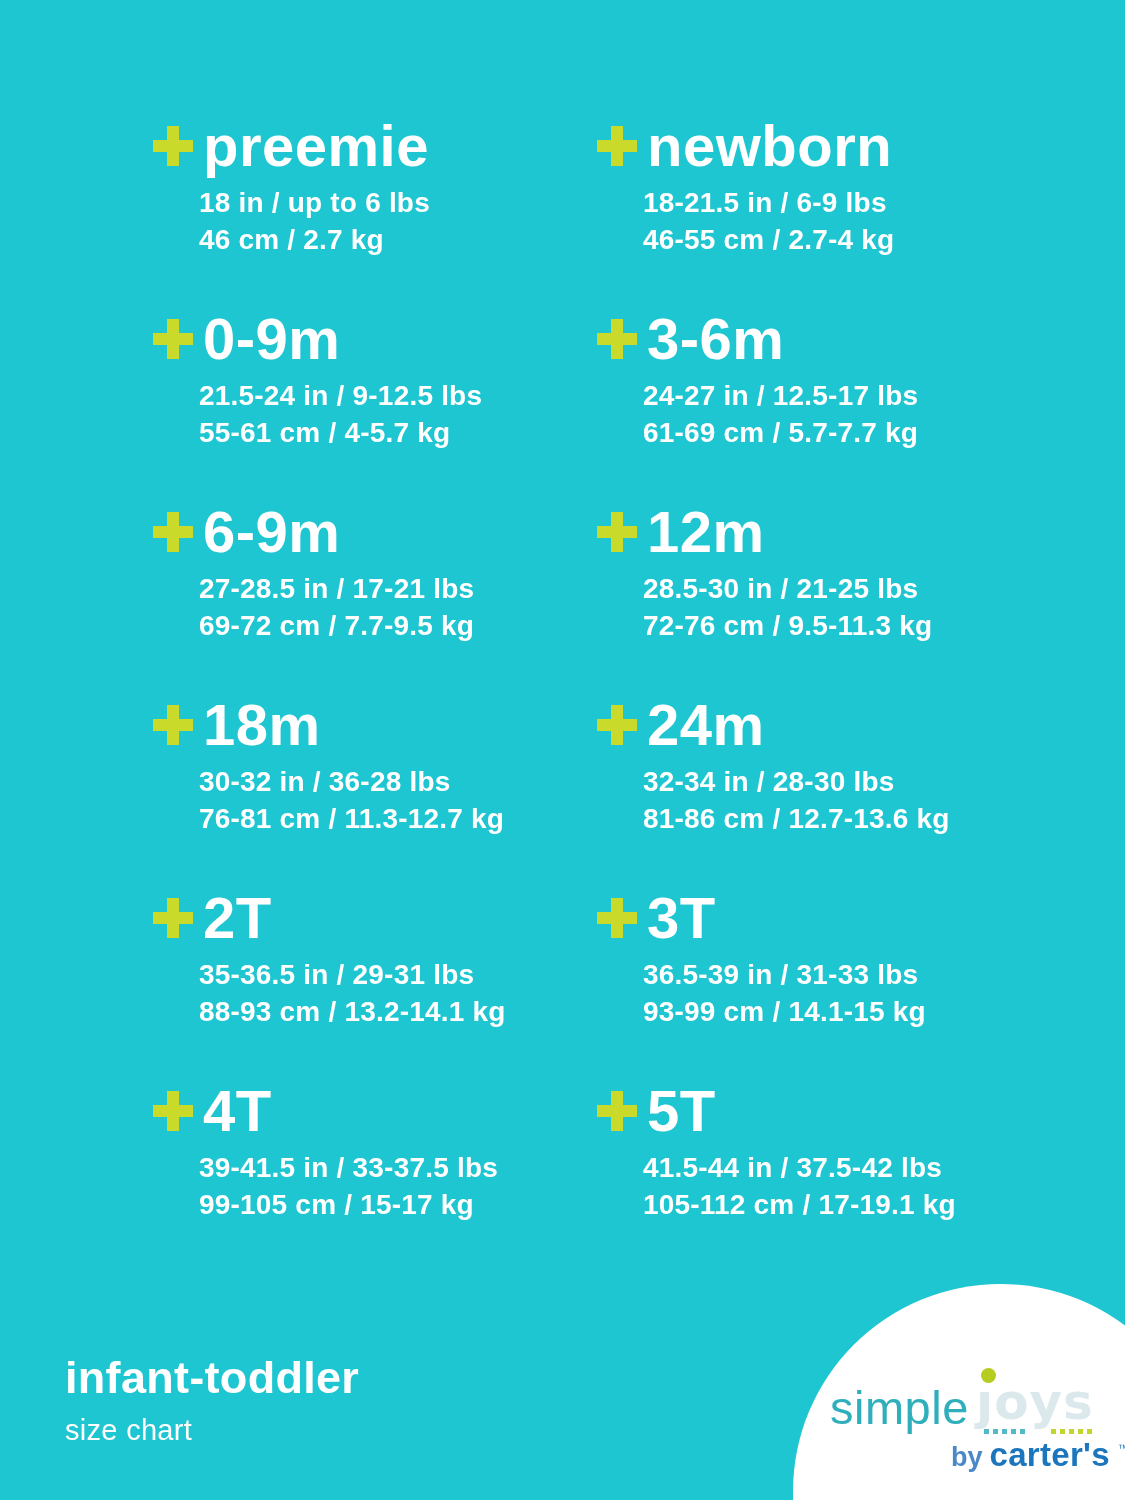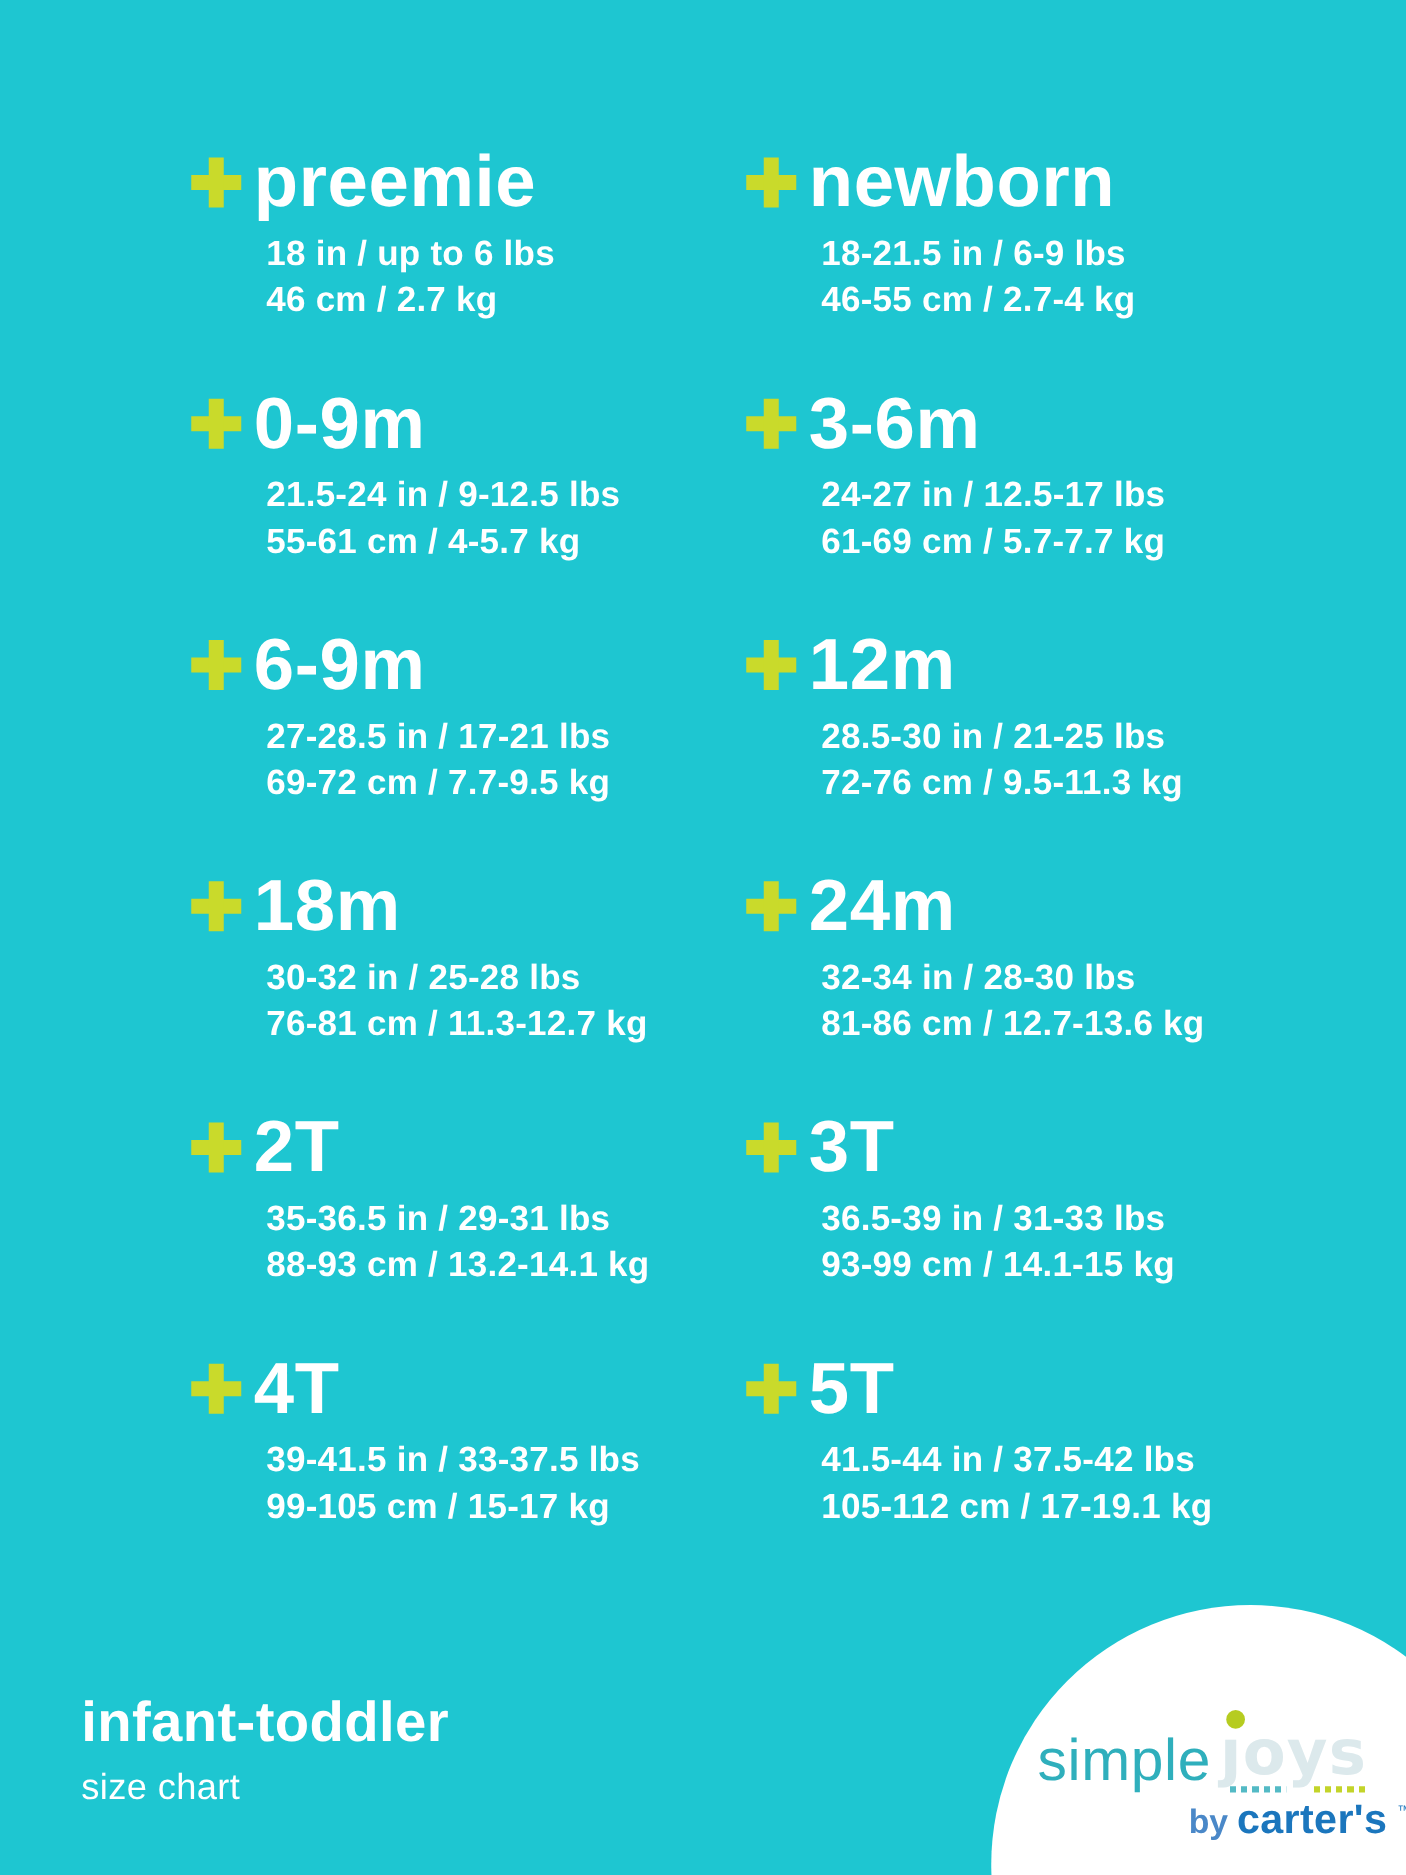--- a/index.html
+++ b/index.html
@@ -21,21 +21,21 @@
   .cell{color:#ffffff;}
   .head-row{display:flex;align-items:center;gap:10px;height:68px;}
   .plus{position:relative;width:40px;height:40px;flex:0 0 40px;}
   .plus::before{content:"";position:absolute;left:0;top:14px;width:40px;height:12px;background:#c9da2b;}
   .plus::after{content:"";position:absolute;left:14px;top:0;width:12px;height:40px;background:#c9da2b;}
   .size-label{
     font-size:58px;font-weight:700;line-height:1;
     letter-spacing:0.5px;white-space:nowrap;
   }
   .detail{
-    margin-left:60px;
+    margin-left:46px;
     font-size:28px;font-weight:700;line-height:37px;
     letter-spacing:0.2px;white-space:nowrap;
   }
   .detail.first{margin-top:4px;}
   
   .footer-title{position:absolute;left:65px;top:1352px;color:#ffffff;}
   .footer-title .bold{font-size:45px;font-weight:700;line-height:52px;letter-spacing:0.3px;}
   .footer-title .reg{font-size:29px;font-weight:400;line-height:52px;letter-spacing:0.3px;}
   
   .logo-circle{
@@ -136,21 +136,21 @@
       </div>
       <div class="detail first">28.5-30 in / 21-25 lbs</div>
       <div class="detail">72-76 cm / 9.5-11.3 kg</div>
     </div>
 
     <div class="cell">
       <div class="head-row">
         <span class="plus"></span>
         <span class="size-label">18m</span>
       </div>
-      <div class="detail first">30-32 in / 25-28 lbs</div>
+      <div class="detail first">30-32 in / 36-28 lbs</div>
       <div class="detail">76-81 cm / 11.3-12.7 kg</div>
     </div>
 
     <div class="cell">
       <div class="head-row">
         <span class="plus"></span>
         <span class="size-label">24m</span>
       </div>
       <div class="detail first">32-34 in / 28-30 lbs</div>
       <div class="detail">81-86 cm / 12.7-13.6 kg</div>

